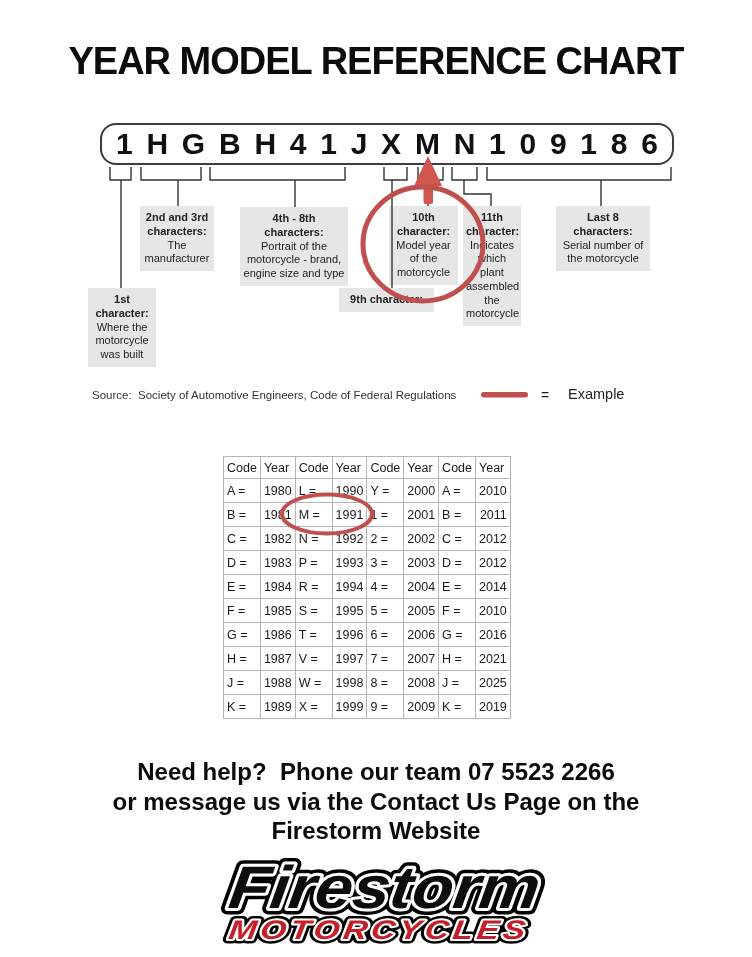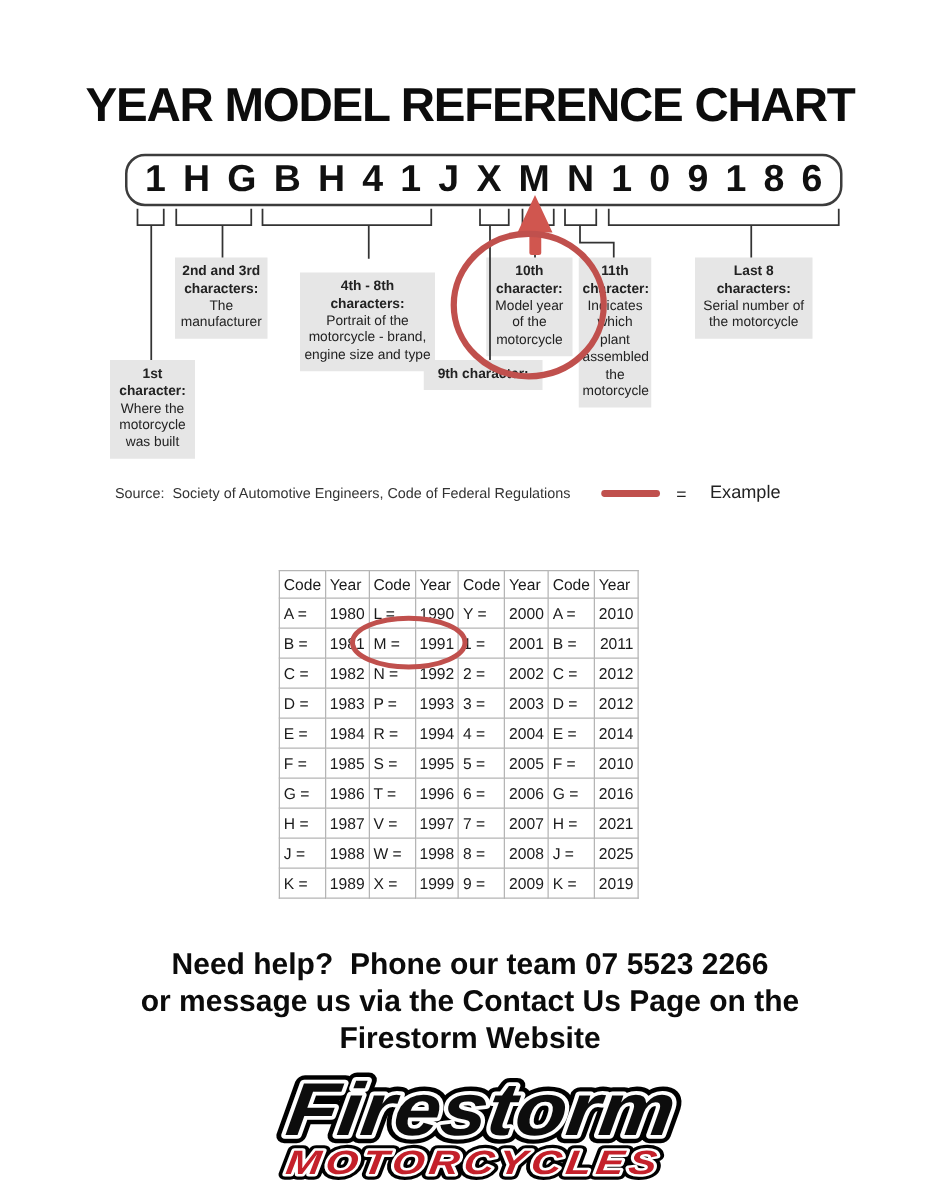--- a/index.html
+++ b/index.html
@@ -9,35 +9,35 @@
     --callout_bg:#e6e6e6;
     --table_border:#b5b5b5;
     --ink:#141414;
   }
   *{margin:0;padding:0;box-sizing:border-box;}
   html,body{background:#fff;}
   body{font-family:"Liberation Sans","DejaVu Sans",sans-serif;color:var(--ink);}
   #page{position:relative;width:752px;height:957px;margin:0 auto;background:#fff;overflow:hidden;}
 
   .title{position:absolute;left:0;top:40px;width:100%;text-align:center;
-         font-size:38px;font-weight:800;letter-spacing:-1px;color:#0c0c0c;margin-top:24px;}
+         font-size:38px;font-weight:800;letter-spacing:-1px;color:#0c0c0c;}
 
   
   .vin-box{position:absolute;left:100px;top:123px;width:574px;height:42px;
            border:2.5px solid #3c3c3c;border-radius:16px;background:#fff;
            display:flex;align-items:center;justify-content:space-between;
            padding:0 14px;z-index:2;}
   .vin-box span{font-size:30px;font-weight:bold;color:#101010;line-height:1;}
 
   
   .co{position:absolute;background:var(--callout_bg);text-align:center;
       font-size:11px;line-height:1.25;color:#222;padding:5px 3px;z-index:1;}
   .co-head{font-weight:bold;}
   .co-2nd3rd{left:140px;top:206px;width:74px;}
-  .co-4th8th{left:240px;top:218px;width:108px;}
+  .co-4th8th{left:240px;top:207px;width:108px;}
   .co-10th{left:389px;top:206px;width:69px;}
   .co-11th{left:463px;top:206px;width:58px;}
   .co-last6{left:556px;top:206px;width:94px;}
   .co-1st{left:88px;top:288px;width:68px;}
   .co-9th{left:339px;top:288px;width:95px;}
 
   .source-line{position:absolute;left:92px;top:389px;font-size:11.5px;color:#333;}
   .legend-eq{position:absolute;left:541px;top:387px;font-size:14px;color:#222;}
   .legend-label{position:absolute;left:568px;top:386px;font-size:14.5px;color:#222;}
 

